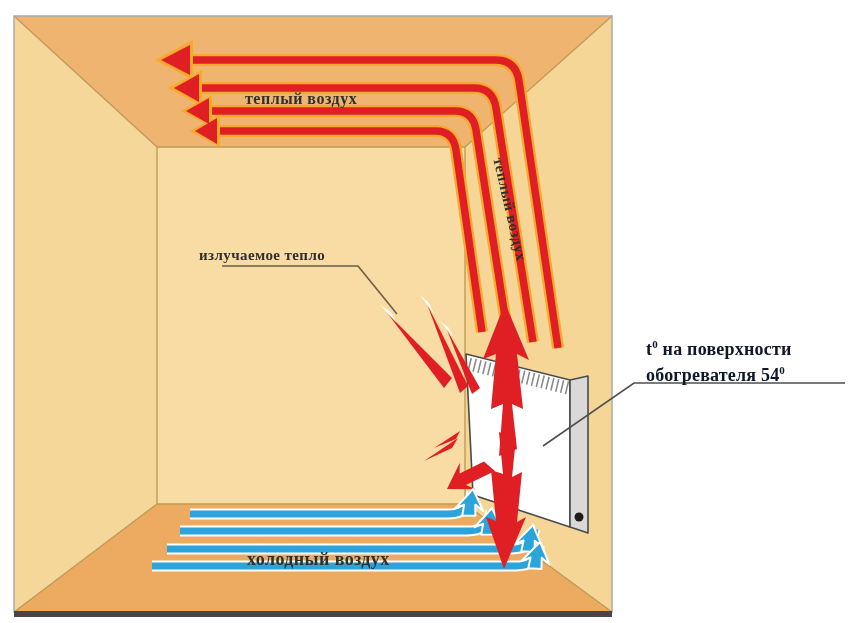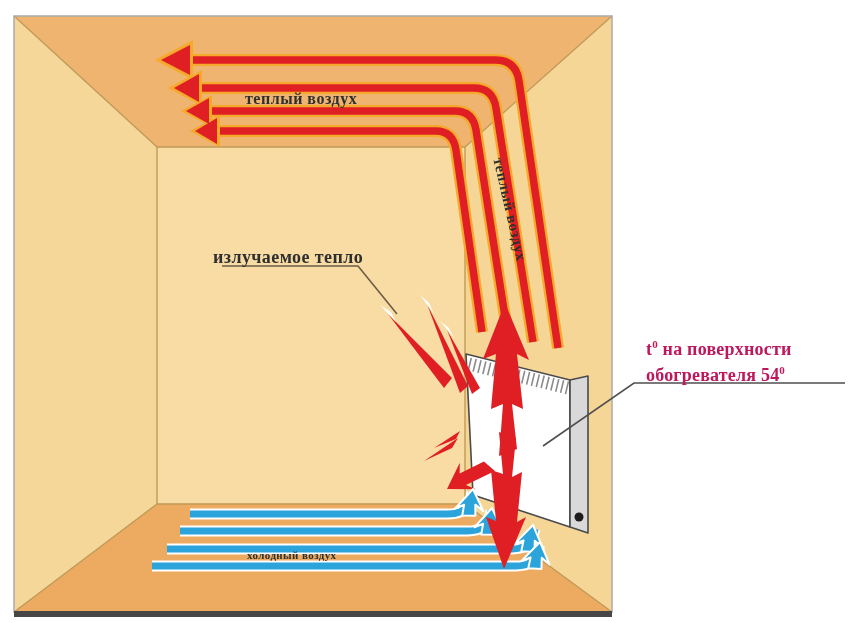--- a/index.html
+++ b/index.html
@@ -36,23 +36,23 @@
   .fins{stroke:#8a8a8a;stroke-width:13;stroke-dasharray:1.6 3.4;fill:none;}
   .screw{fill:#1c1c1c;}
   
   .leader1{stroke:var(--c-leader);stroke-width:1.6;fill:none;}
   .leader2{stroke:#4f4f4f;stroke-width:1.6;fill:none;}
   
   .lbl{position:absolute;color:var(--c-text);font-weight:bold;white-space:nowrap;}
   .lbl-warm-ceiling{left:245px;top:90px;font-size:16px;letter-spacing:.5px;}
   .lbl-warm-wall{left:506px;top:156px;font-size:15px;letter-spacing:.5px;
                  transform:rotate(77deg);transform-origin:0 0;}
-  .lbl-radiated{left:213px;top:247px;font-size:18px;letter-spacing:.4px;}
-  .lbl-cold{left:247px;top:549px;font-size:11px;letter-spacing:.4px;}
-  .lbl-temp{left:646px;top:334px;font-size:18px;line-height:21px;color:#be185d;letter-spacing:.2px;}
+  .lbl-radiated{left:199px;top:247px;font-size:15px;letter-spacing:.4px;}
+  .lbl-cold{left:247px;top:549px;font-size:18px;letter-spacing:.4px;}
+  .lbl-temp{left:646px;top:334px;font-size:18px;line-height:21px;color:#0f172a;letter-spacing:.2px;}
   .lbl-temp sup{font-size:11px;}
 </style>
 </head>
 <body>
 
 <div class="canvas">
 
   <svg width="850" height="623" viewBox="0 0 850 623">
 
     <g>

